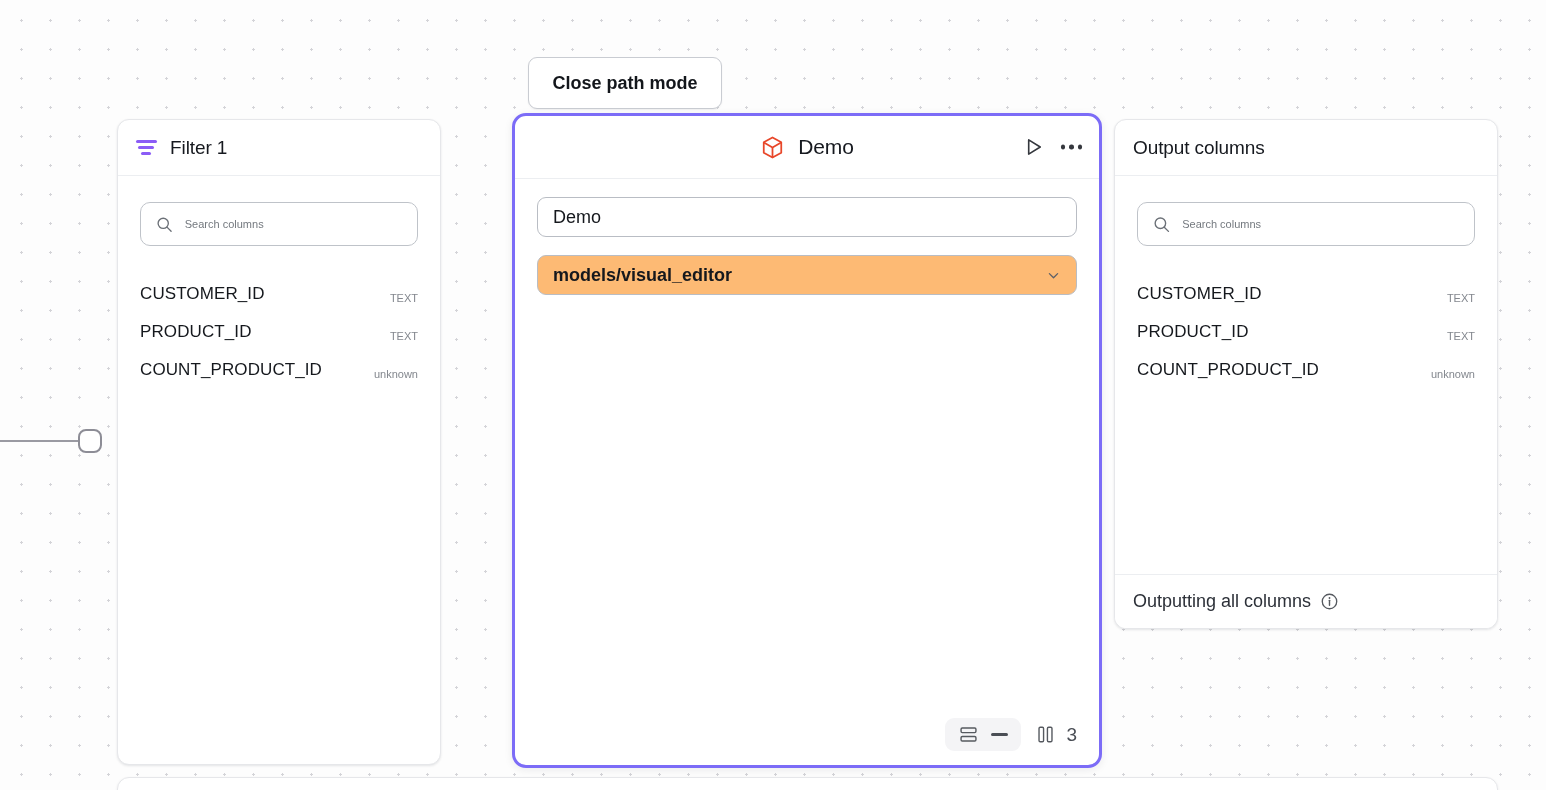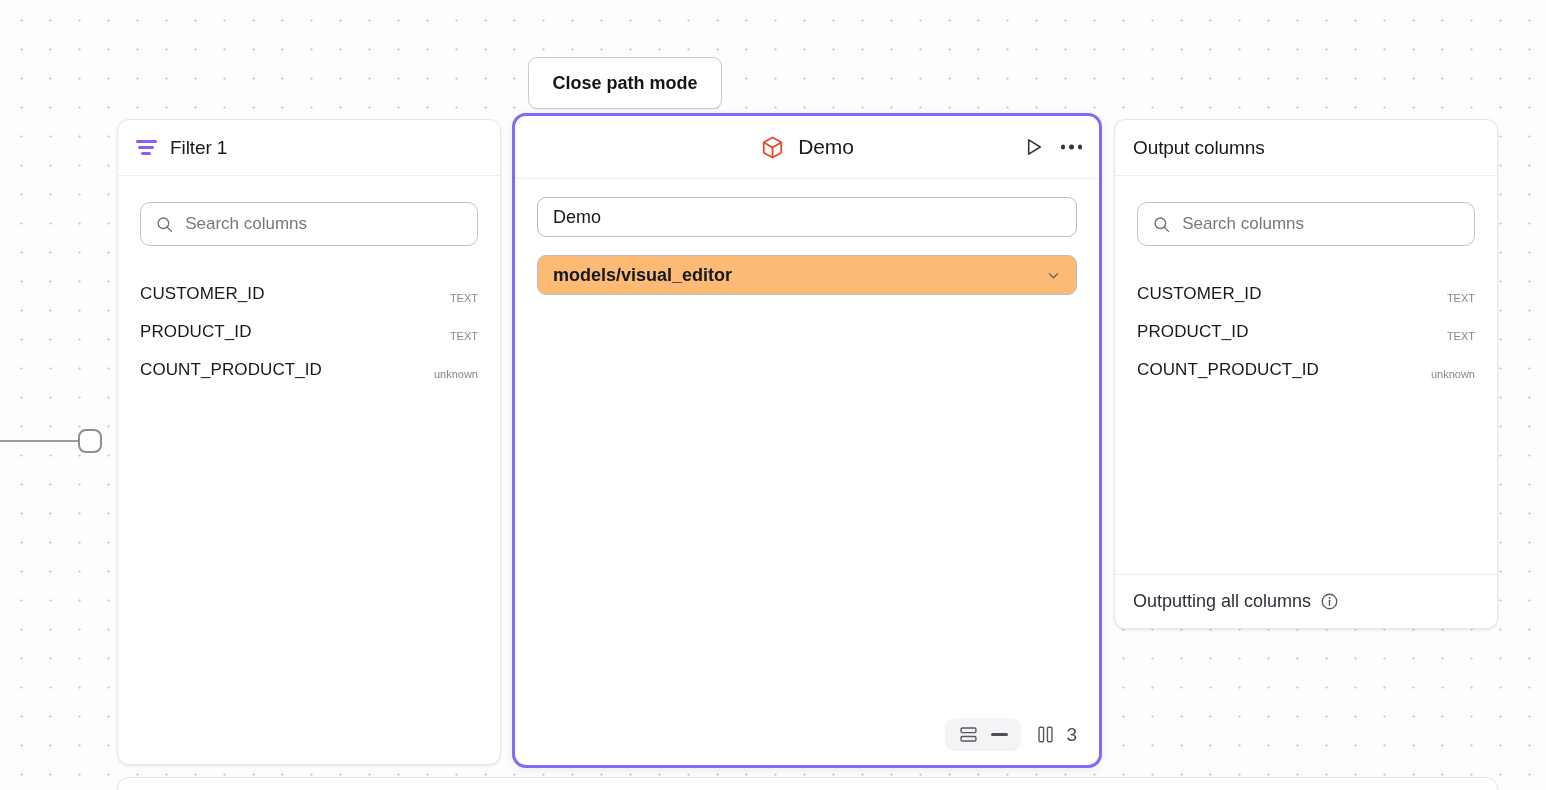--- a/index.html
+++ b/index.html
@@ -89,21 +89,21 @@
     font-size: 19px;
     color: #16191f;
     letter-spacing: -0.1px;
     white-space: nowrap;
   }
 
   
   #filter-panel {
     left: 117px;
     top: 119px;
-    width: 384px;
+    width: 324px;
     height: 646px;
   }
   #filter-panel .panel-header { padding: 0 18px; gap: 13px; }
 
   .filter-icon {
     display: inline-flex;
     flex-direction: column;
     gap: 3px;
     width: 21px;
   }
@@ -126,21 +126,21 @@
     display: flex;
     align-items: center;
     gap: 12px;
     padding: 0 15px;
     box-sizing: border-box;
     background: #ffffff;
   }
   .search-input {
     border: none;
     outline: none;
-    font-size: 17px;
+    font-size: 11px;
     color: #3c4048;
     font-family: "Liberation Sans", sans-serif;
     background: transparent;
     width: 100%;
     padding: 0;
   }
   .search-input::placeholder { color: #74797f; }
 
   
   .col-list { margin: 20px 22px 0 22px; }

